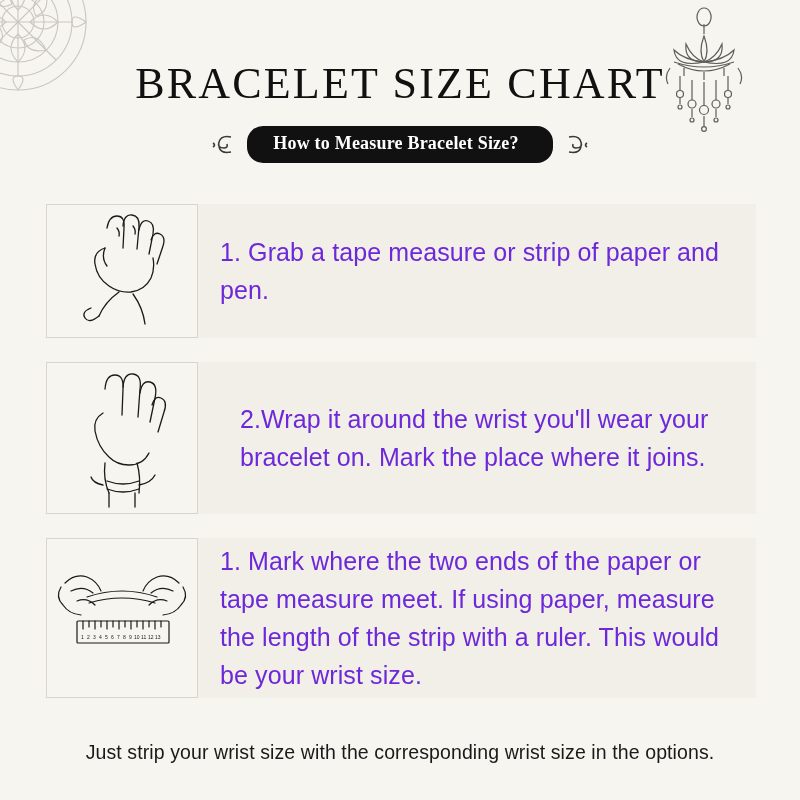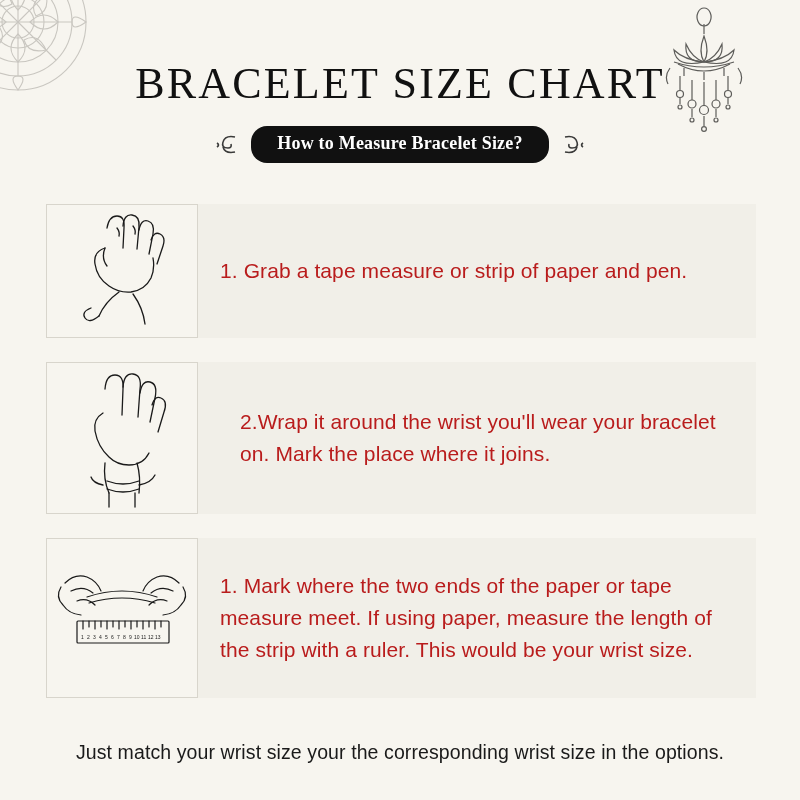--- a/index.html
+++ b/index.html
@@ -67,21 +67,21 @@
     width: 800px;
     display: flex;
     align-items: center;
     justify-content: center;
     gap: 12px;
   }
   .pill {
     background: #111111;
     color: #ffffff;
     border-radius: 16px;
-    padding: 7px 26px 9px 26px;
+    padding: 7px 34px 9px 26px;
     font-family: "Liberation Serif", serif;
     font-size: 18px;
     font-weight: bold;
     letter-spacing: 0.2px;
     white-space: nowrap;
   }
   .swirl {
     width: 26px;
     height: 26px;
     opacity: 0.85;
@@ -109,23 +109,23 @@
     box-sizing: border-box;
     display: flex;
     align-items: center;
     justify-content: center;
   }
   .step-text {
     flex: 1 1 auto;
     display: flex;
     align-items: center;
     padding: 12px 18px 12px 22px;
-    font-size: 21px;
+    font-size: 25px;
     line-height: 1.52;
-    color: #b91c1c;
+    color: #6d28d9;
     letter-spacing: 0.1px;
   }
   .step1 { height: 134px; }
   .step2 { height: 152px; gap: 20px; }
   .step3 { height: 160px; }
 
   
   .footer {
     position: absolute;
     bottom: 36px;
@@ -313,15 +313,15 @@
               <text x="101" y="96">12</text>
             <text x="108" y="96">13</text>
           </g>
         </svg>
       </div>
       <div class="step-text">1. Mark where the two ends of the paper or tape measure meet. If using paper, measure the length of the strip with a ruler. This would be your wrist size.</div>
     </div>
 
   </div>
 
-  <div class="footer">Just match your wrist size your the corresponding wrist size in the options.</div>
+  <div class="footer">Just strip your wrist size with the corresponding wrist size in the options.</div>
 
 </div>
 
 </body></html>

